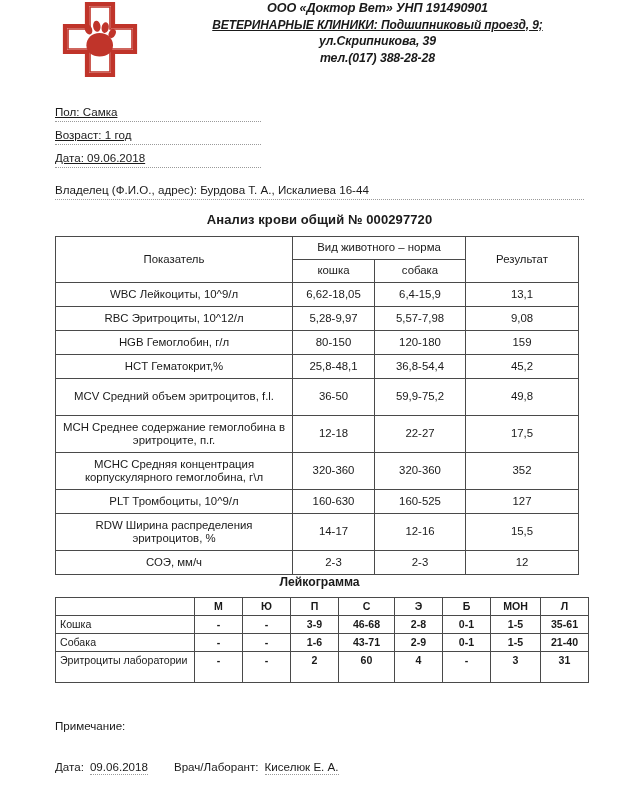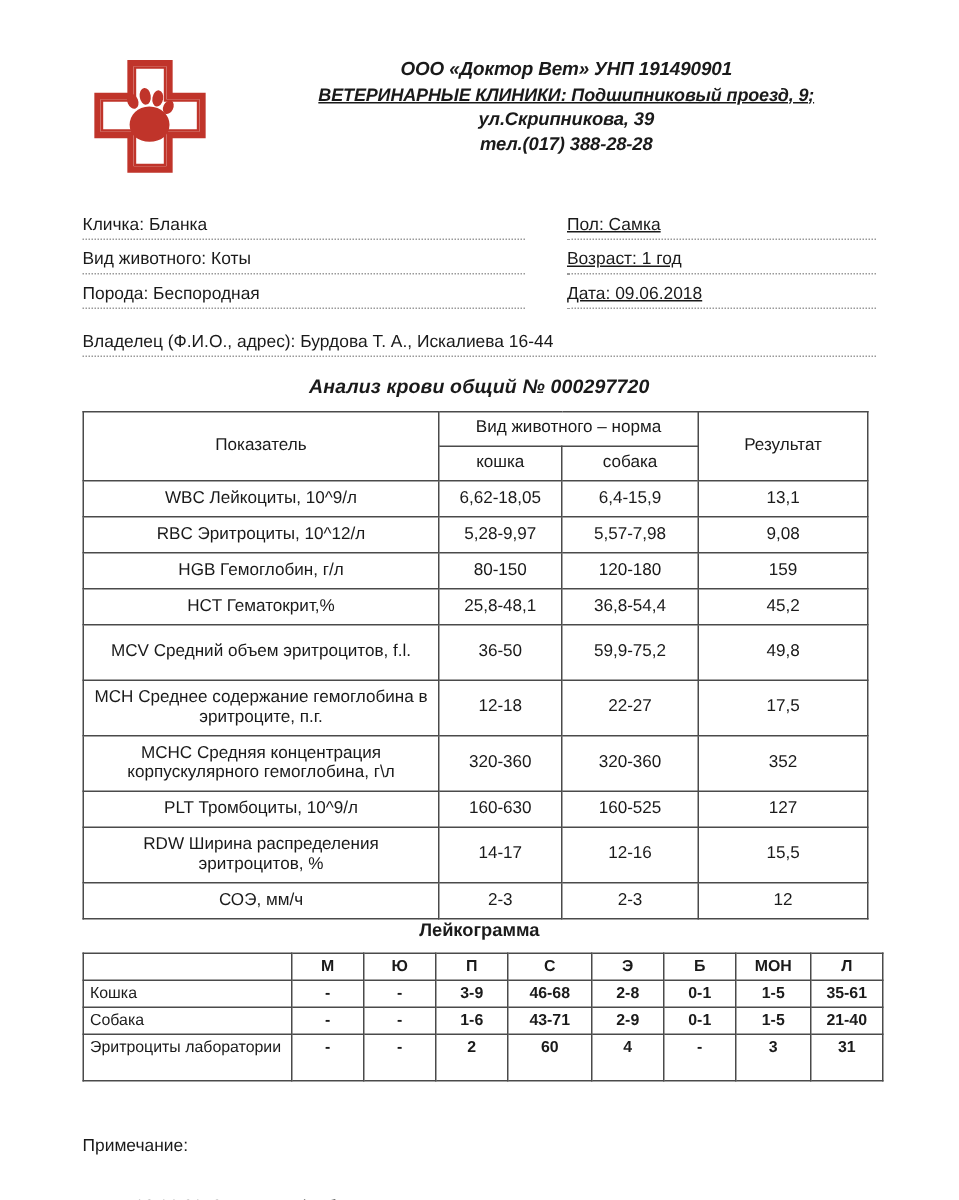--- a/index.html
+++ b/index.html
@@ -19,21 +19,20 @@
     width: 639px;
     height: 800px;
     box-sizing: border-box;
     padding: 0 55px;
   }
 
   
   .header {
     display: flex;
     align-items: flex-start;
-    padding-top: 38px;
     height: 92px;
     gap: 32px;
   }
   .logo-wrap {
     width: 90px;
     flex: 0 0 90px;
     display: flex;
     justify-content: center;
     align-items: flex-start;
     padding-top: 2px;
@@ -80,21 +79,20 @@
     padding-bottom: 2px;
     border-bottom: 1px dotted #9a9a9a;
     white-space: nowrap;
   }
 
   
   .doc-title {
     margin-top: 12px;
     text-align: center;
     font-weight: bold;
-    font-style: italic;
     font-size: 13px;
     letter-spacing: 0.1px;
   }
   .section-title {
     text-align: center;
     font-weight: bold;
     font-size: 12.2px;
   }
 
   
@@ -193,25 +191,20 @@
     </div>
     <div class="clinic-info">
       <div class="clinic-line l1">ООО «Доктор Вет» УНП 191490901</div>
       <div class="clinic-line l2">ВЕТЕРИНАРНЫЕ КЛИНИКИ: Подшипниковый проезд, 9;</div>
       <div class="clinic-line">ул.Скрипникова, 39</div>
       <div class="clinic-line">тел.(017) 388-28-28</div>
     </div>
   </div>
 
   <div class="patient">
-    <div class="pcol left">
-      <div class="field">Кличка: Бланка</div>
-      <div class="field">Вид животного: Коты</div>
-      <div class="field">Порода: Беспородная</div>
-    </div>
     <div class="pcol right">
       <div class="field">Пол: Самка</div>
       <div class="field">Возраст: 1 год</div>
       <div class="field">Дата: 09.06.2018</div>
     </div>
   </div>
   <div class="owner">Владелец (Ф.И.О., адрес): Бурдова Т. А., Искалиева 16-44</div>
 
   <div class="doc-title">Анализ крови общий № 000297720</div>
 

